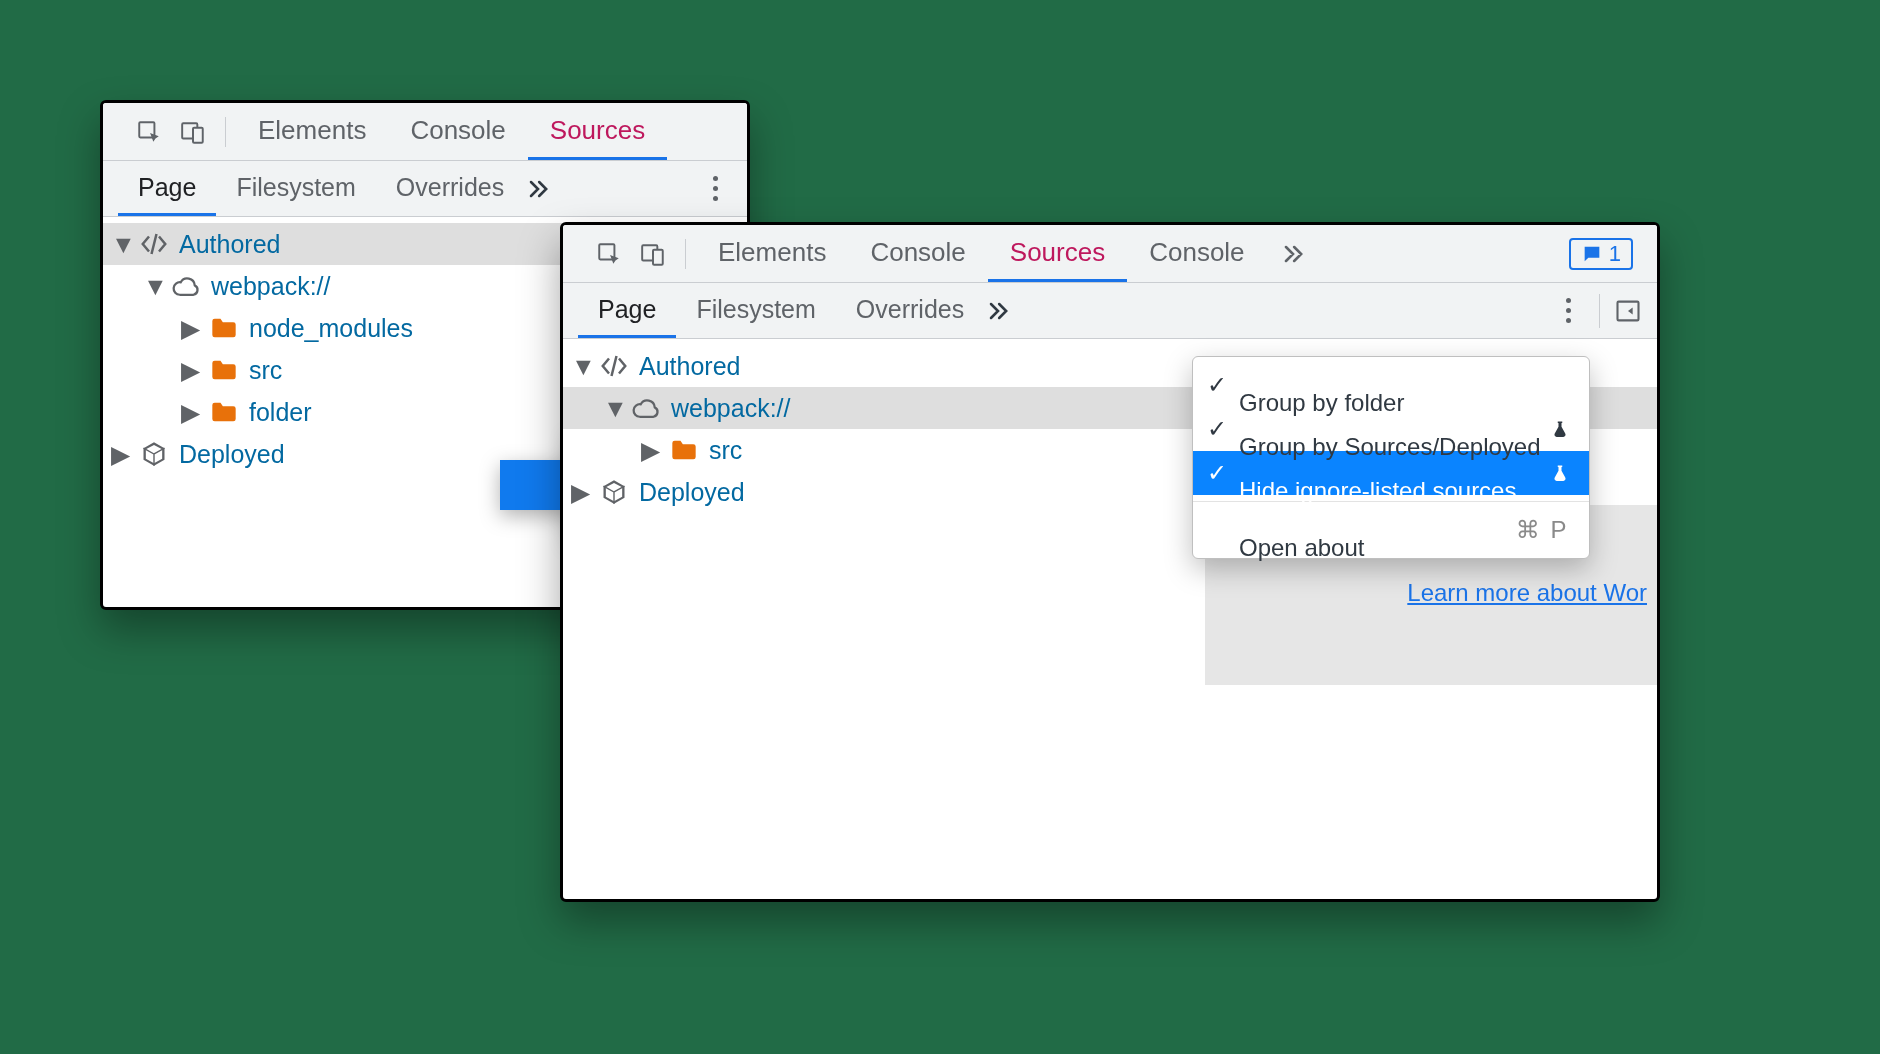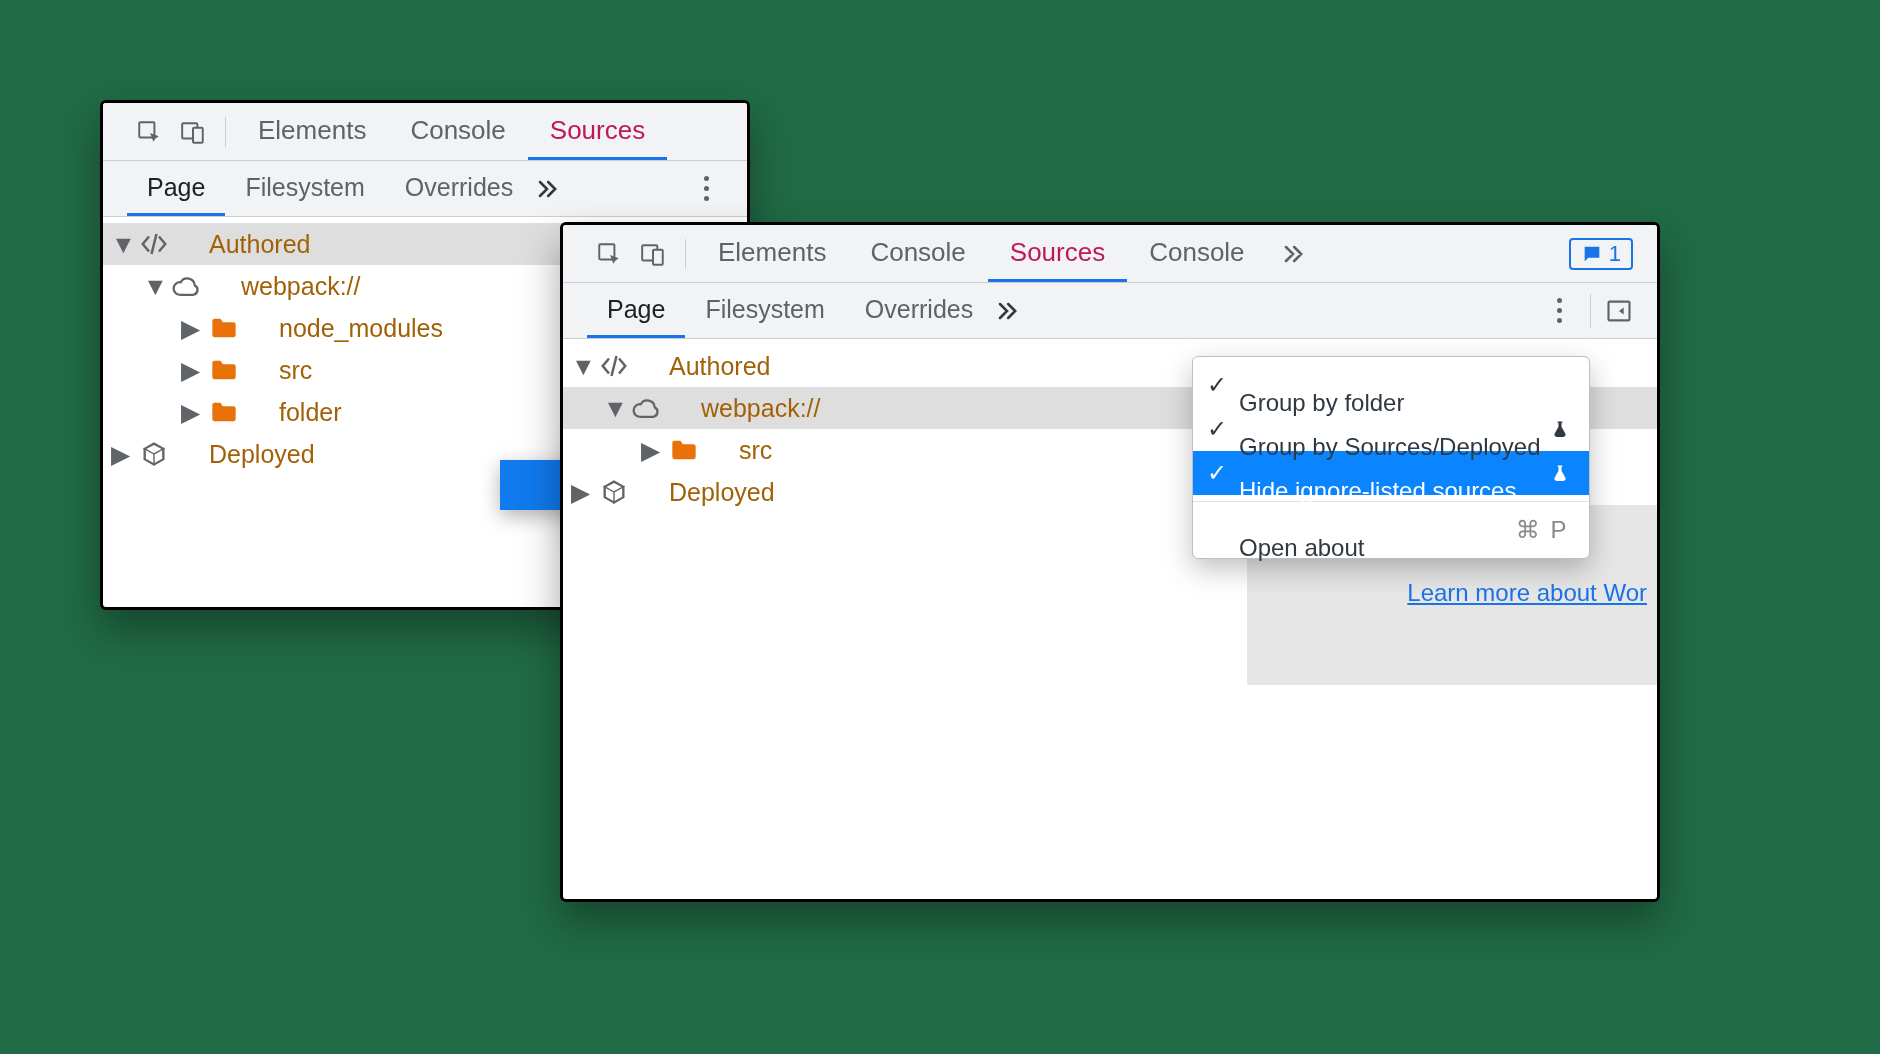--- a/index.html
+++ b/index.html
@@ -55,21 +55,21 @@
   .toolbar .tab.active {
     color: #be185d; border-bottom-color: var(--accent-blue);
   }
   .toolbar .spacer { flex: 1; }
   .toolbar .more-chevron { color: var(--text-muted); padding: 0 12px; }
 
   .subtoolbar {
     display: flex; align-items: center;
     height: 56px; background: var(--toolbar-bg);
     border-bottom: 1px solid var(--border);
-    padding: 0 24px;
+    padding: 0 15px;
   }
   .subtoolbar .subtab {
     padding: 0 20px; height: 100%; display: flex; align-items: center;
     color: var(--text-muted); font-size: 25px;
     border-bottom: 3px solid transparent;
   }
   .subtoolbar .subtab.active {
     color: #202124; border-bottom-color: var(--accent-blue);
   }
   .subtoolbar .spacer { flex: 1; }
@@ -82,21 +82,21 @@
   
   .tree { padding: 6px 0; font-size: 25px; user-select: none; }
   .tree-row {
     display: flex; align-items: center; height: 42px;
     padding-left: 8px; gap: 8px;
   }
   .tree-row.sel { background: var(--tree-selected); }
   .tree-row .disclosure { width: 18px; color: #606367; }
   .tree-row .node-icon { width: 34px; display: flex; justify-content: center; color: #606367; }
   .tree-row .node-icon.folder { color: var(--folder-orange); }
-  .tree-row .label { color: #a16207; margin-left: 30px; }
+  .tree-row .label { color: #0369a1; }
 
   .indent-1 { padding-left: 40px; }
   .indent-2 { padding-left: 78px; }
 
   
   .big-arrow {
     position: absolute;
     color: #107aee;
     filter: drop-shadow(0 6px 10px rgba(0,0,0,.3));
   }
@@ -340,21 +340,21 @@
       <span class="node-icon">
         <svg width="28" height="28" viewBox="0 0 24 24" fill="currentColor">
             <path d="M12 2l9 5v10l-9 5-9-5V7l9-5zm0 2.3L5 8v8l7 3.9L19 16V8l-7-3.7z"></path>
             <path d="M12 12L3 7l9 5 9-5-9 5v10" fill="none" stroke="currentColor" stroke-width="1.2"></path>
           </svg>
       </span>
       <span class="label">Deployed</span>
     </div>
   </div>
 
-  <div class="drop-zone" style="top:280px; width:410px; height:180px;margin-left:36px;">
+  <div class="drop-zone" style="top:280px; width:452px; height:180px;margin-left:36px;">
     <span>Drop in a folder to add to</span>
     <span class="link" style="align-self:flex-end;">Learn more about Wor</span>
   </div>
 </div>
 
 <div class="context-menu" style="left:1192px; top:356px;">
   <div class="menu-item">
     <span class="check">✓</span>
     <span class="mlabel">Group by folder</span>
   </div>

